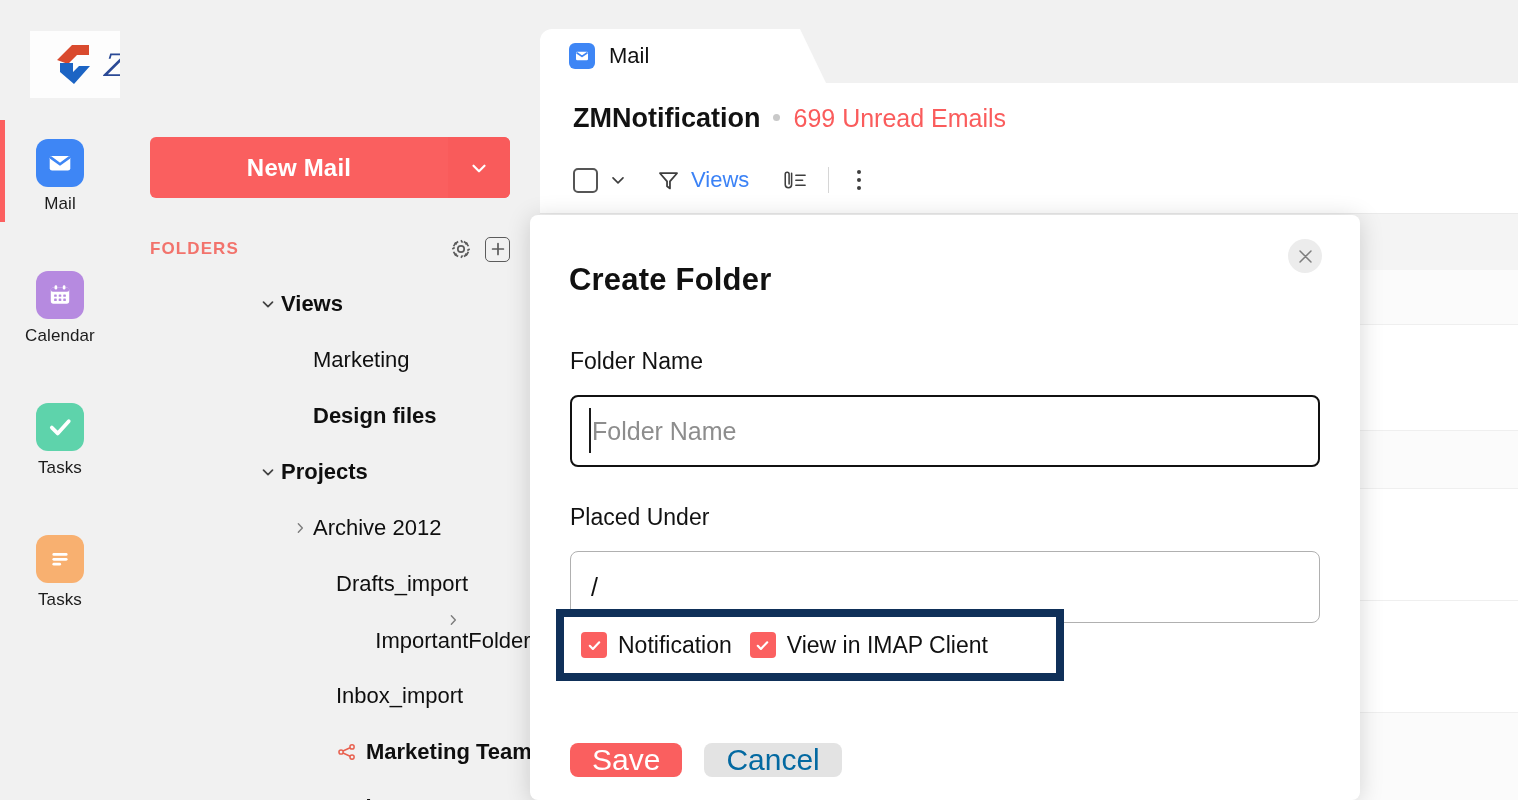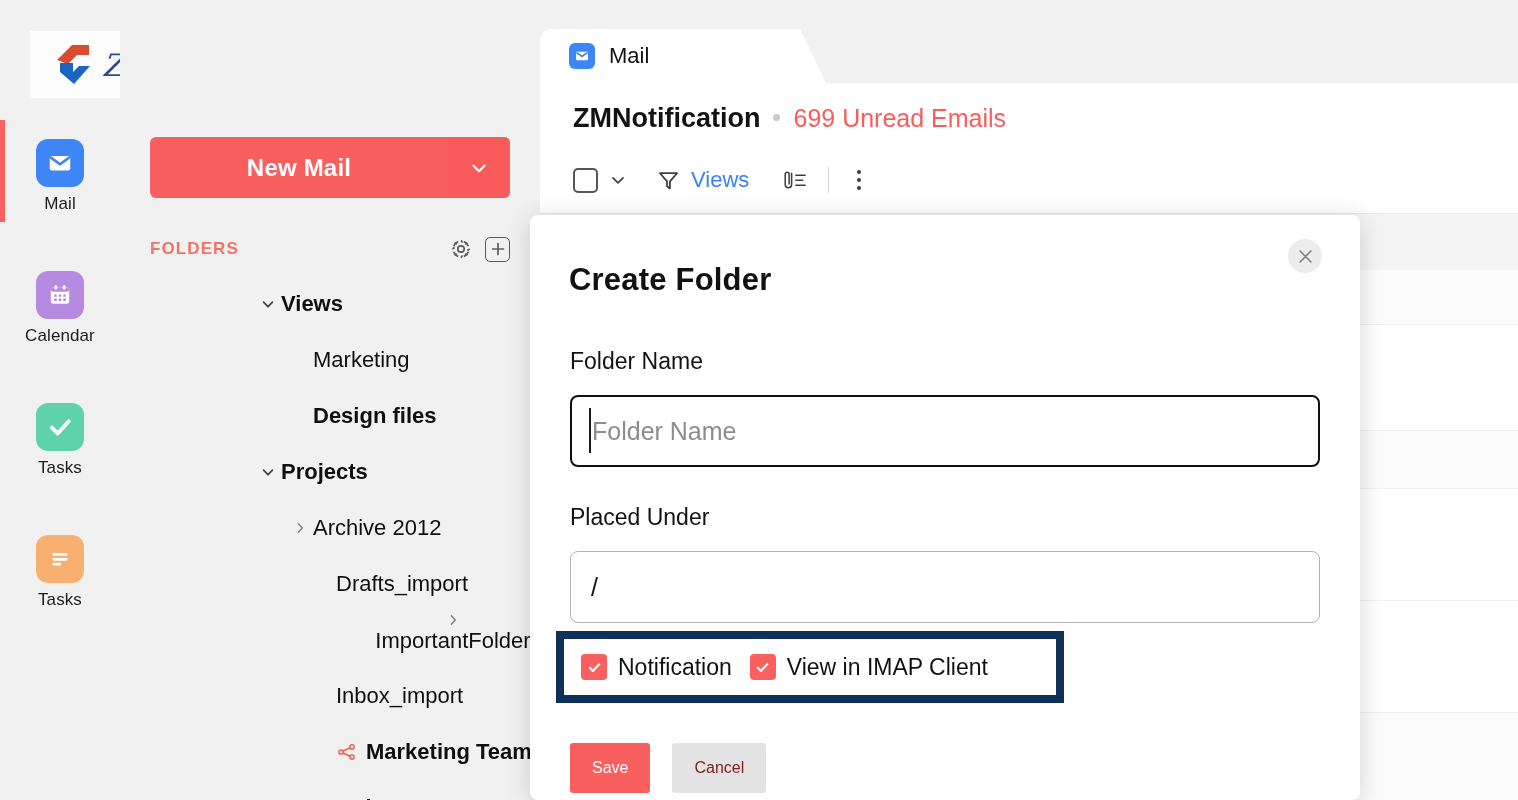--- a/index.html
+++ b/index.html
@@ -246,48 +246,48 @@
     width: 750px; height: 72px;
     border: 1.5px solid #b0b0b0; border-radius: 8px;
     background: #ffffff;
     font-family: "Liberation Sans", sans-serif;
     font-size: 25px; color: #111111;
     padding: 0 20px;
     outline: none; cursor: pointer;
   }
 
   #checkbox-group {
-    position: absolute; left: 26px; top: 416px;
+    position: absolute; left: 26px; top: 394px;
     width: 508px; height: 72px;
     border: 8px solid #0f3059;
     background: #ffffff;
     display: flex; align-items: center;
     padding-left: 17px; gap: 18px;
   }
   .cb-item { display: flex; align-items: center; gap: 11px; cursor: pointer; }
   .cb-box {
     width: 26px; height: 26px; border-radius: 4px;
     background: #fb6060;
     display: flex; align-items: center; justify-content: center;
     flex: none;
   }
   .cb-label { font-size: 23px; color: #111111; white-space: nowrap; }
 
   #modal-actions {
     position: absolute; left: 40px; top: 528px;
     display: flex; gap: 22px;
   }
   .btn {
-    height: 50px; padding: 0 22px; border: none; border-radius: 3px;
+    height: 34px; padding: 0 22px; border: none; border-radius: 8px;
     font-family: "Liberation Sans", sans-serif;
-    font-size: 16px; cursor: pointer;
+    font-size: 30px; cursor: pointer;
     display: flex; align-items: center; justify-content: center;
   }
   #btn-save { background: #fa5f5f; color: #ffffff; }
-  #btn-cancel { background: #e3e3e3; color: #7f1d1d; }
+  #btn-cancel { background: #e3e3e3; color: #0369a1; }
 </style>
 </head>
 <body>
 
 <div id="app">
 
   <div id="app-rail">
     <div id="rail-accent"></div>
 
     <div id="logo">

